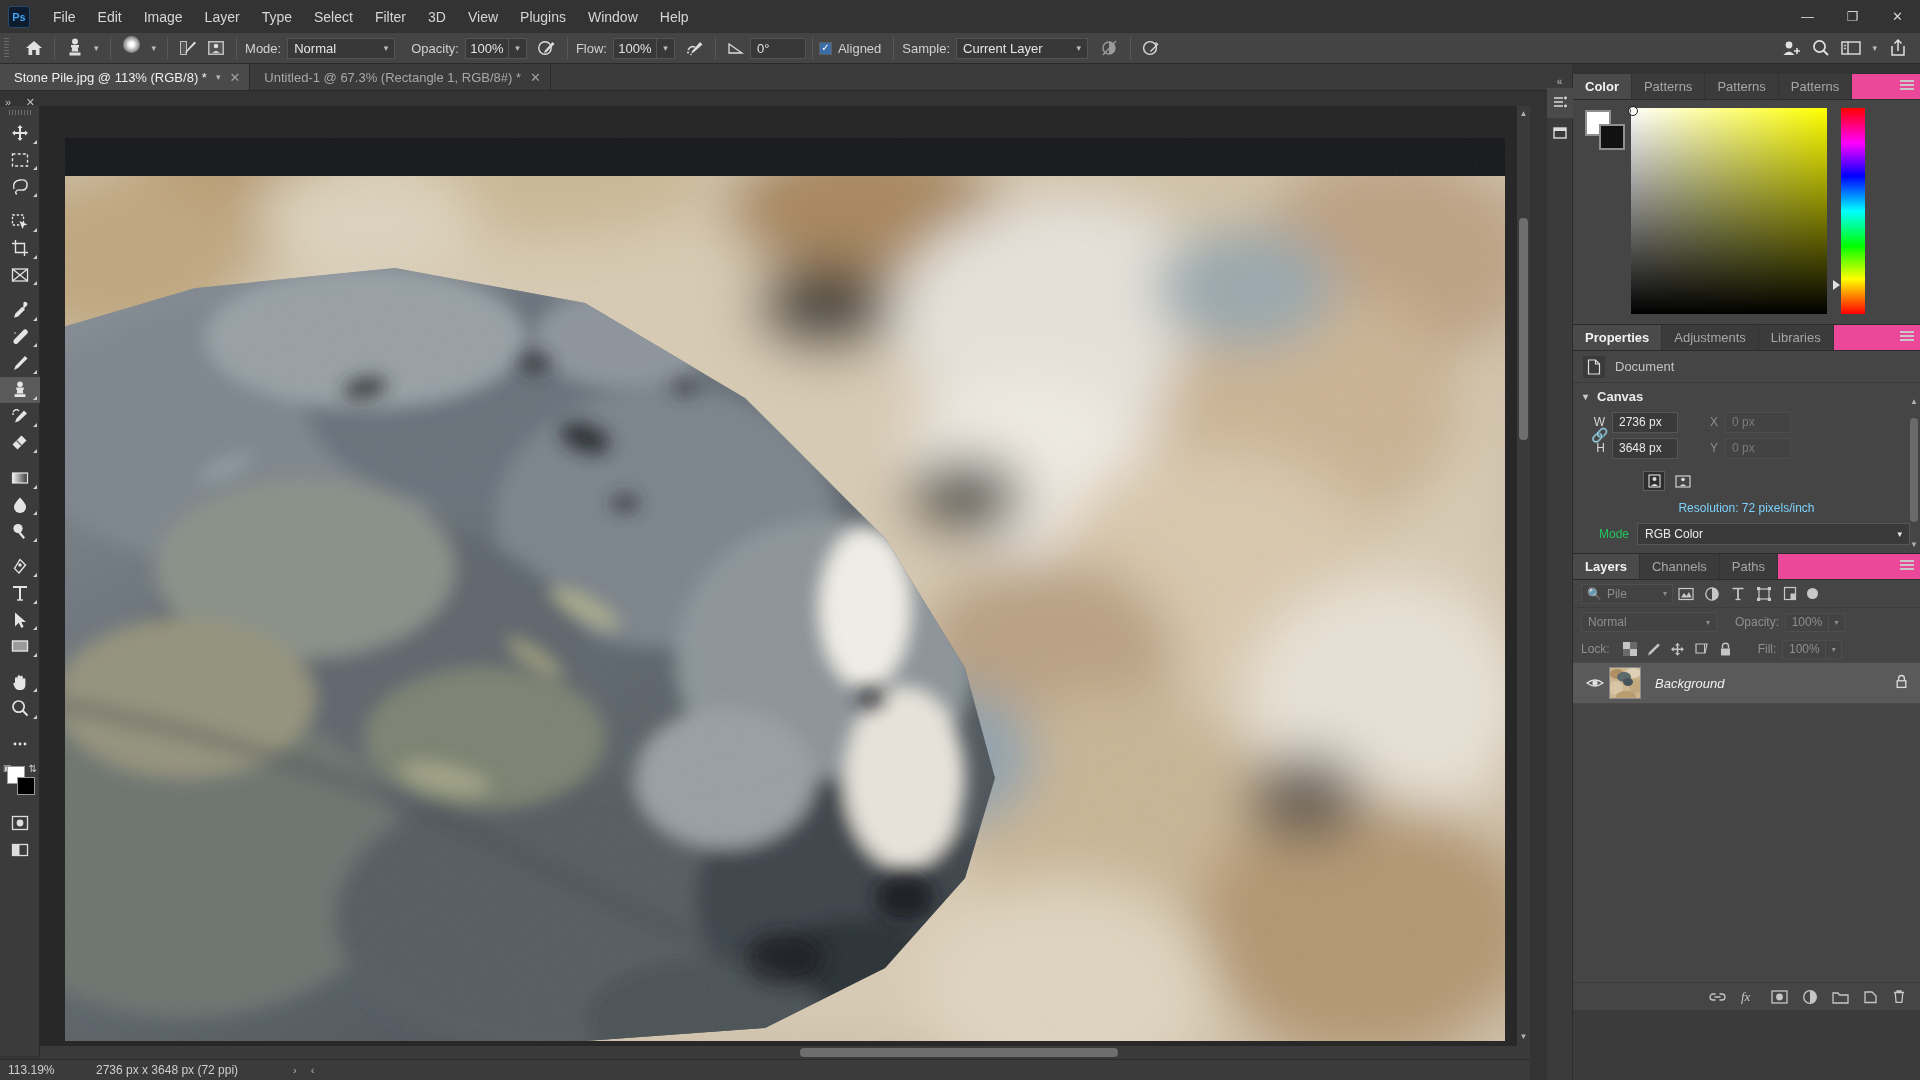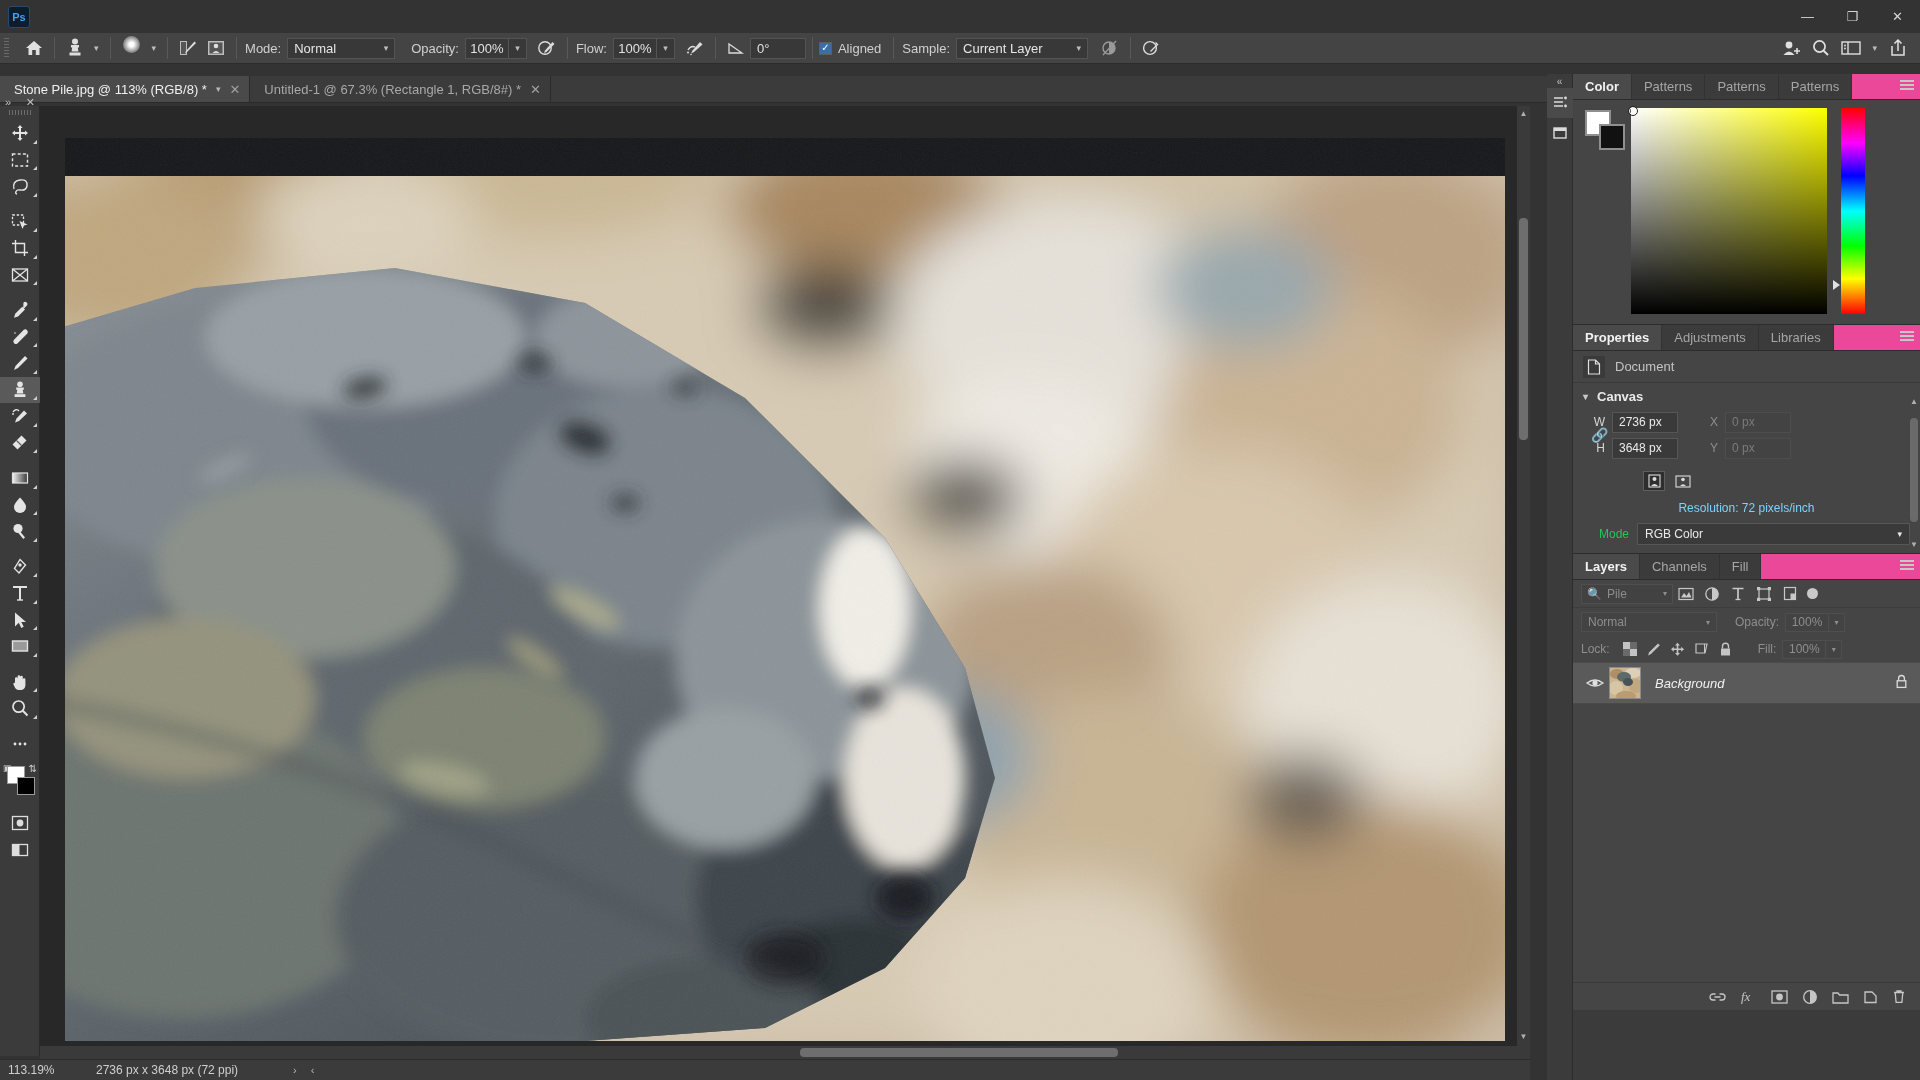--- a/index.html
+++ b/index.html
@@ -78,21 +78,21 @@
   }
   .checkbox {
     width: 13px; height: 13px; background: #3b6ea8; border: 1px solid #5e5e5e;
     display: inline-flex; align-items: center; justify-content: center;
     color: #fff; font-size: 10px; line-height: 1;
   }
   .topright-icons { position: absolute; right: 8px; display: flex; align-items: center; gap: 2px; }
 
   
   .tabbar {
-    position: absolute; left: 0; top: 76px; width: 1572px; height: 27px;
+    position: absolute; left: 0; top: 64px; width: 1572px; height: 27px;
     background: #3b3b3b; display: flex; align-items: stretch;
     border-bottom: 1px solid #2a2a2a;
   }
   .doc-tab {
     display: flex; align-items: center; padding: 0 9px 0 14px;
     font-size: 13px; color: #a8a8a8; background: #3b3b3b;
     border-right: 1px solid #2a2a2a; white-space: nowrap;
   }
   .doc-tab.active { background: #4a4a4a; color: #f0f0f0; }
   .tab-close { margin-left: 9px; font-size: 13px; color: #a0a0a0; }
@@ -336,20 +336,34 @@
   .foot-ico { color: #c6c6c6; display: flex; align-items: center; }
   .panel-sep { height: 1px; background: #2c2c2c; }
 </style>
 </head>
 <body>
 
 <div class="app">
 
   <div class="menubar">
     <div class="ps-logo">Ps</div>
+    <div id="menu-items" style="display:flex;align-items:center">
+        <div class="menu-item">File</div>
+        <div class="menu-item">Edit</div>
+        <div class="menu-item">Image</div>
+        <div class="menu-item">Layer</div>
+        <div class="menu-item">Type</div>
+        <div class="menu-item">Select</div>
+        <div class="menu-item">Filter</div>
+        <div class="menu-item">3D</div>
+        <div class="menu-item">View</div>
+        <div class="menu-item">Plugins</div>
+        <div class="menu-item">Window</div>
+        <div class="menu-item">Help</div>
+      </div>
     <div class="win-btns">
       <div class="win-btn">—</div>
       <div class="win-btn">❐</div>
       <div class="win-btn close">✕</div>
     </div>
   </div>
 
   <div class="optionsbar">
     <div class="grip"></div>
 
@@ -1064,21 +1078,21 @@
 
     <div class="layers-panel" style="height:456px">
       <div class="panel-tabs">
         <div class="panel-tab active">
             <span>Layers</span>
           </div>
         <div class="panel-tab">
             <span>Channels</span>
           </div>
         <div class="panel-tab">
-            <span>Fill</span>
+            <span>Paths</span>
           </div>
         <div class="panel-menu"></div>
       </div>
 
       <div class="filter-row">
         <div class="kind-box">
           <span class="sq">🔍</span>
           <span>Pile</span>
           <span class="arrow">▾</span>
         </div>

